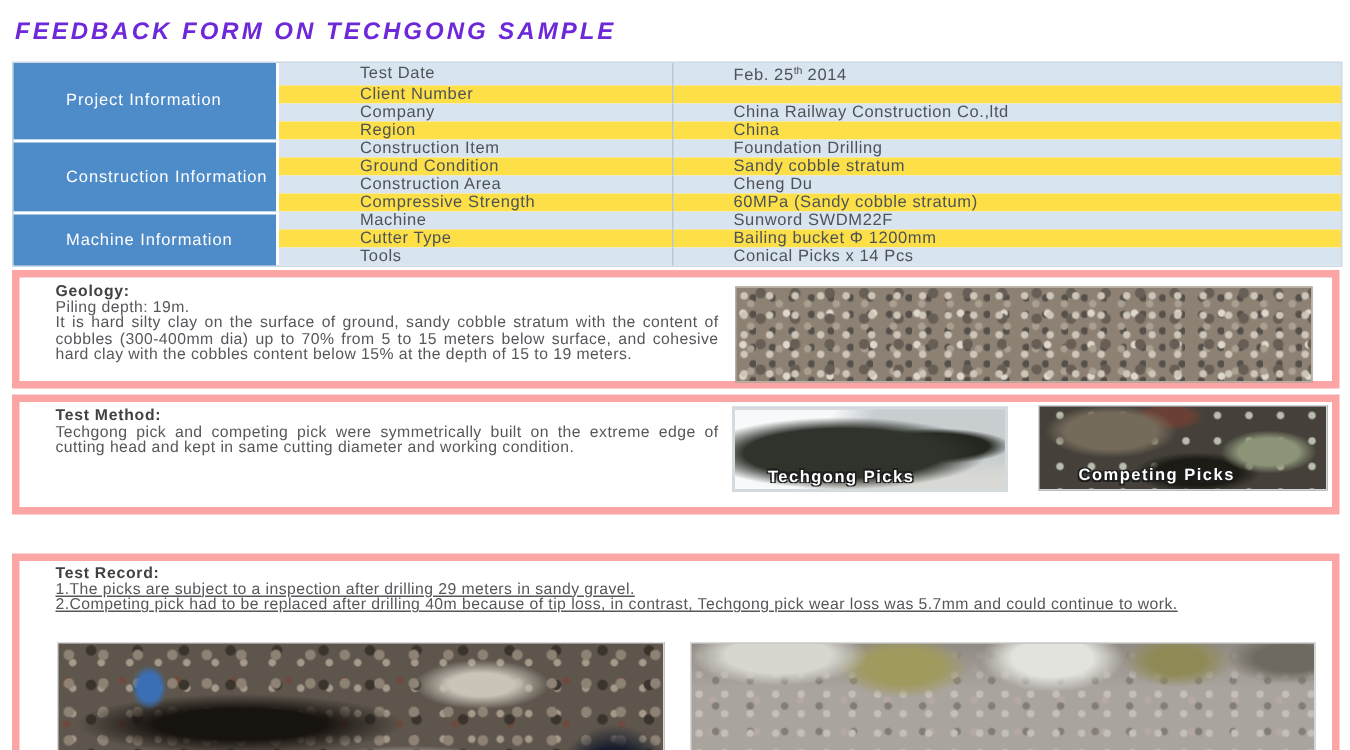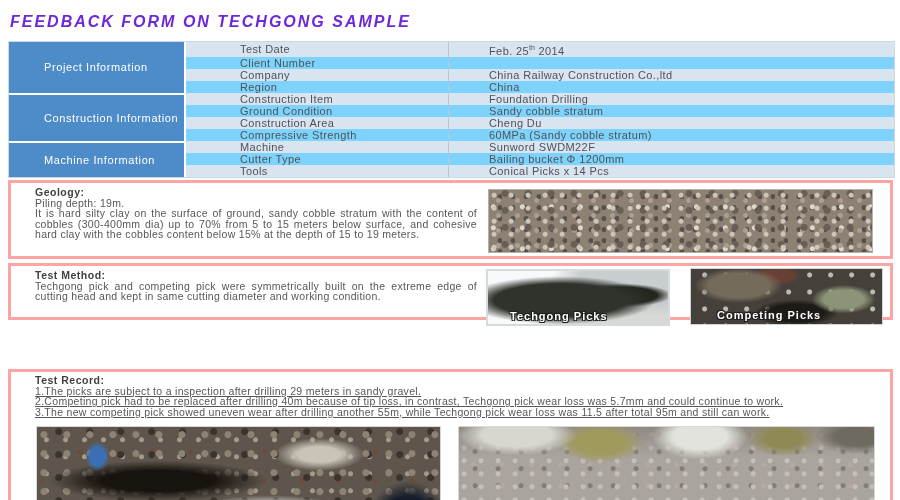--- a/index.html
+++ b/index.html
@@ -15,35 +15,35 @@
 
   
   table.info {
     position:absolute; left:8px; top:41px; width:885px;
     border-collapse:separate; border-spacing:0; table-layout:fixed;
     border:1px solid #ccd8e3;
     font-size:11px; color:#4e5357; letter-spacing:0.4px;
   }
   table.info td { height:12px; line-height:12px; overflow:hidden; white-space:nowrap; vertical-align:middle; }
   tr.stripe { background:#d9e4f1; }
-  tr.plain  { background:#7dd3fc; }
+  tr.plain  { background:#fde047; }
   td.grp {
     background:#4d8bc9; color:#ffffff; white-space:normal;
     padding-left:35px; line-height:13px; letter-spacing:0.6px;
     border-right:2px solid #ffffff; vertical-align:middle;
   }
   td.grp.g2, td.grp.g3 { border-top:2px solid #ffffff; }
   td.lbl { padding-left:54px; }
   td.val { padding-left:40px; border-left:1px solid #b9c6d3; }
   td.val sup { font-size:7px; letter-spacing:0; }
 
   
-  .box { position:absolute; left:8px; width:885px; background:#ffffff; border:3px solid #fca5a5; }
+  .box { position:absolute; left:8px; width:885px; background:#ffffff; border:5px solid #fca5a5; }
   #geology-box { top:180px; height:79px; }
-  #method-box  { top:263px; height:57px; }
+  #method-box  { top:263px; height:80px; }
   #record-box  { top:333px; height:162px;margin-top:36px; }
 
   .sec-text { position:absolute; left:24px; top:4px; width:442px;
     font-size:10.5px; line-height:10.6px; color:#55575a; letter-spacing:0.3px; }
   .sec-head { font-weight:bold; color:#3f4142; letter-spacing:0.5px; }
   .just { text-align:justify; }
   #record-box .sec-text { width:845px; top:3px; }
   .rec-item { padding-left:13px; text-indent:-13px;text-decoration:underline; }
 
   
@@ -198,21 +198,20 @@
     <div class="photo" id="m-photo-2">
       <div class="caption">Competing Picks</div>
     </div>
   </div>
 
   <div class="box" id="record-box">
     <div class="sec-text">
       <div class="sec-head">Test Record:</div>
       <div class="rec-item">1.The picks are subject to a inspection after drilling 29 meters in sandy gravel.</div>
       <div class="rec-item">2.Competing pick had to be replaced after drilling 40m because of tip loss, in contrast, Techgong pick wear loss was 5.7mm and could continue to work.</div>
-      <div class="rec-item">3.The new competing pick showed uneven wear after drilling another 55m, while Techgong pick wear loss was 11.5 after total 95m and still can work.</div>
     </div>
     <div class="photo" id="r-photo-1">
       <div class="caption">Techgong Picks</div>
     </div>
     <div class="photo" id="r-photo-2">
       <div class="caption">Competing Picks</div>
     </div>
   </div>
 
 </div>

